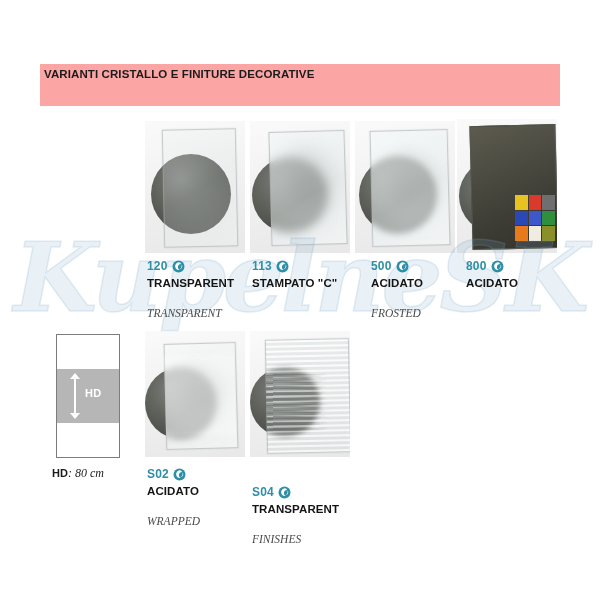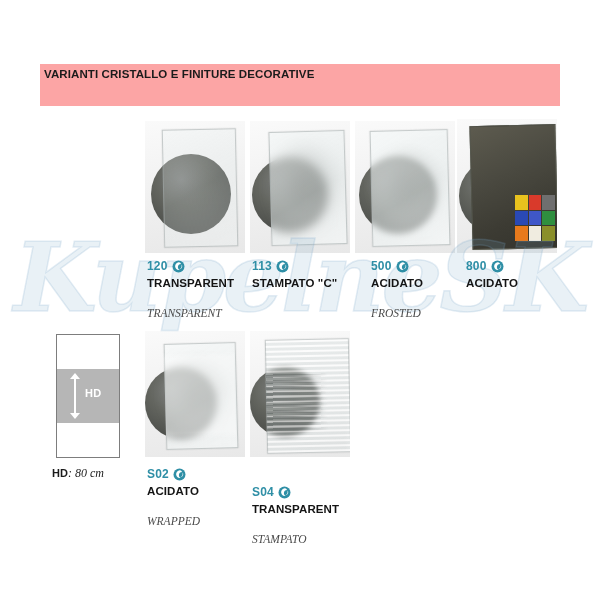--- a/index.html
+++ b/index.html
@@ -394,14 +394,14 @@
 <div class="caption" style="left:252px; top:484px;">
   <div class="cap-code-row">
     <span class="cap-code">S04</span>
     <svg class="finish-icon" width="13" height="13" viewBox="0 0 13 13">
       <circle cx="6.5" cy="6.5" r="6" fill="#2f8fa6"></circle>
       <path d="M6.8 2.2 C4.0 2.8 2.6 5.2 3.4 7.6 C4.0 9.4 5.8 10.4 7.4 9.8 C6.2 9.0 5.6 7.6 6.0 6.2 C6.4 4.8 7.6 3.9 9.0 3.9 C8.6 2.9 7.8 2.1 6.8 2.2 Z" fill="#ffffff"></path>
       <path d="M9.6 4.6 C10.6 5.8 10.4 7.6 9.2 8.6 C8.6 9.1 7.9 9.3 7.2 9.2 C8.8 9.0 9.9 7.5 9.6 4.6 Z" fill="#ffffff"></path>
     </svg>
   </div>
   <div class="cap-name">TRANSPARENT</div>
-  <div class="cap-sub">STAMPATO</div>
+  <div class="cap-sub">FINISHES</div>
 </div>
 
 </body></html>

